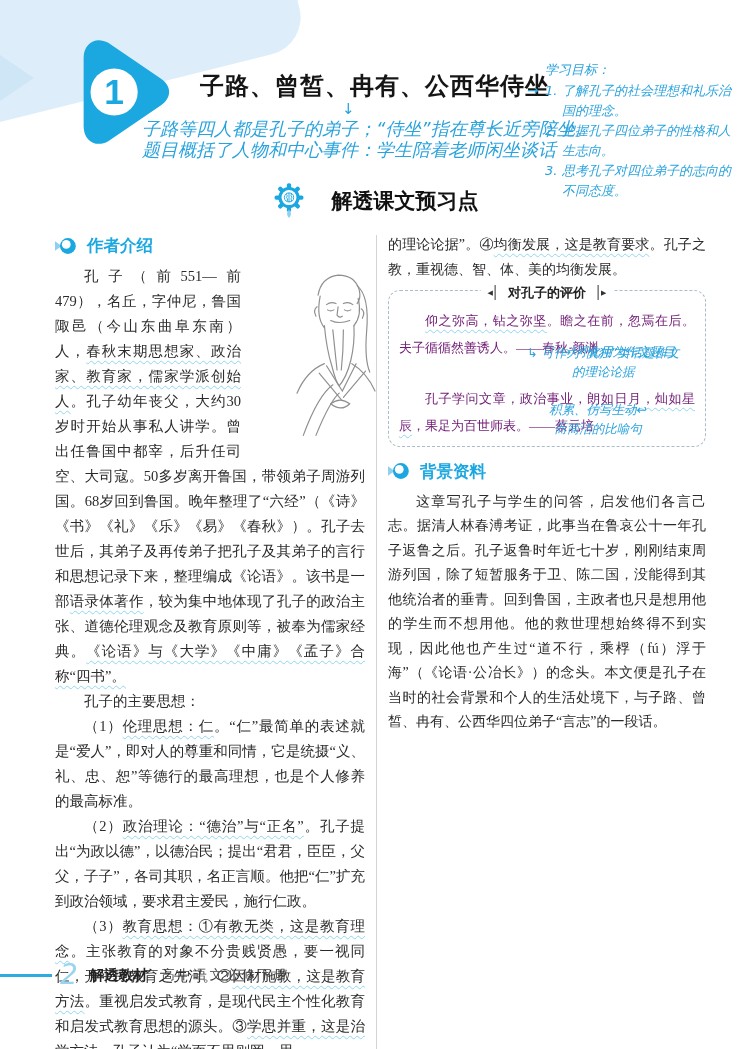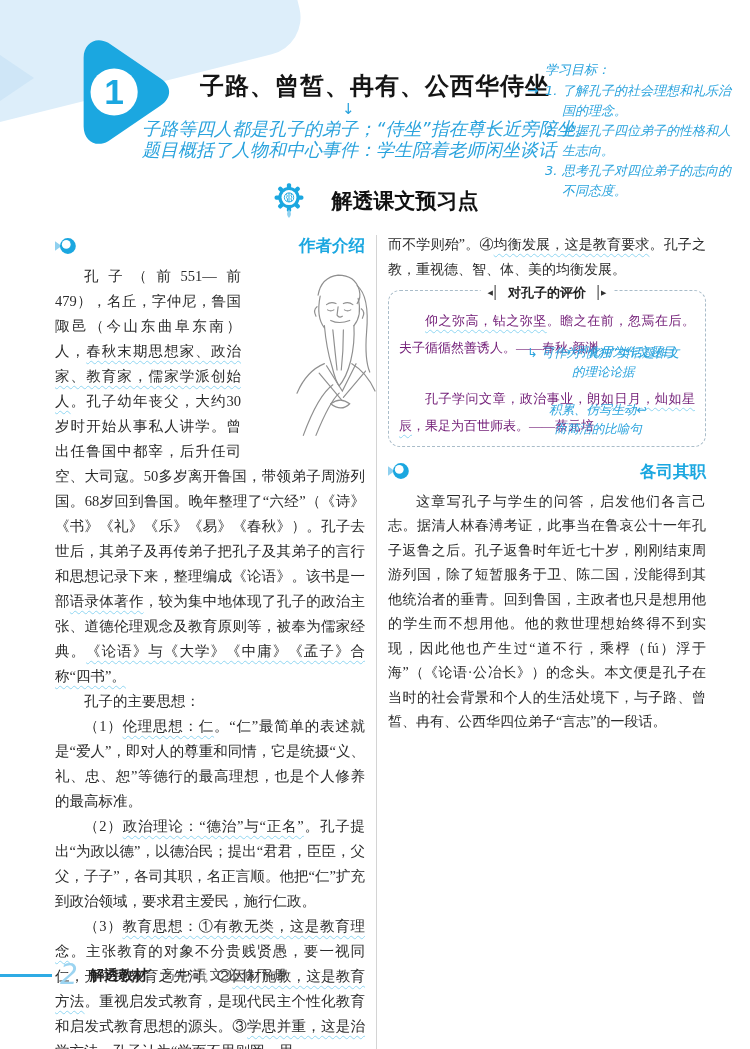--- a/index.html
+++ b/index.html
@@ -26,21 +26,21 @@
   
   .section-head{position:absolute;top:180px;left:0;width:100%;display:flex;
                 justify-content:center;align-items:center;gap:26px;}
   .section-head .txt{font-family:"Liberation Sans","DejaVu Sans",sans-serif;
                      font-size:21px;font-weight:bold;color:#111;}
   
   .columns{position:absolute;top:233px;left:55px;width:652px;display:flex;}
   .col-left{width:310px;flex:none;font-size:14.5px;line-height:25px;text-align:justify;}
   .divider{width:1px;background:#d4d4d4;margin:2px 11px 0 11px;flex:none;}
   .col-right{width:318px;flex:none;font-size:14px;line-height:24.5px;text-align:justify;}
-  .col-head{display:flex;align-items:center;gap:3px;margin:0 0 6px 0;justify-content:space-between;}
+  .col-head{display:flex;align-items:center;gap:11px;margin:0 0 6px 0;}
   .col-head .txt{font-family:"Liberation Sans","DejaVu Sans",sans-serif;
                  font-size:16.5px;font-weight:bold;color:#1ba7e0;}
   .body-p{margin:0;text-indent:2em;}
   .noindent{text-indent:0;}
   .wavy{text-decoration:underline;text-decoration-style:wavy;text-decoration-color:#90d6f2;
         text-decoration-thickness:1.2px;text-underline-offset:3.5px;text-decoration-skip-ink:none;}
   .portrait{float:right;width:116px;height:170px;margin:2px 0 4px 8px;}
   
   .eval-box{position:relative;border:1.6px dashed #a9bcc9;border-radius:12px;
             margin:8px 0 12px 0;padding:16px 10px 8px 10px;}
@@ -161,21 +161,21 @@
       </p>
       <p class="body-p">孔子的主要思想：</p>
       <p class="body-p"><span>（1）</span><span class="wavy">伦理思想：仁</span><span>。“仁”最简单的表述就是“爱人”，即对人的尊重和同情，它是统摄“义、礼、忠、恕”等德行的最高理想，也是个人修养的最高标准。</span></p>
       <p class="body-p"><span>（2）</span><span class="wavy">政治理论：“德治”与“正名”</span><span>。孔子提出“为政以德”，以德治民；提出“君君，臣臣，父父，子子”，各司其职，名正言顺。他把“仁”扩充到政治领域，要求君主爱民，施行仁政。</span></p>
       <p class="body-p"><span>（3）</span><span class="wavy">教育思想：①有教无类，这是教育理念</span><span>。主张教育的对象不分贵贱贤愚，要一视同仁，开平民教育之先河。②</span><span class="wavy">因材施教，这是教育方法</span><span>。重视启发式教育，是现代民主个性化教育和启发式教育思想的源头。③</span><span class="wavy">学思并重，这是治学方法</span><span>。孔子认为“学而不思则罔，思</span></p>
     </div>
 
     <div class="divider"></div>
 
     <div class="col-right">
-      <p class="body-p noindent"><span>而不学则殆”。④</span><span class="wavy">均衡发展，这是教育要求</span><span>。孔子之教，重视德、智、体、美的均衡发展。</span></p>
+      <p class="body-p noindent"><span>的理论论据”。④</span><span class="wavy">均衡发展，这是教育要求</span><span>。孔子之教，重视德、智、体、美的均衡发展。</span></p>
 
       <div class="eval-box">
         <div class="eval-title">
           <span class="ptr">◀</span><span class="bar">对孔子的评价</span><span class="ptr">▶</span>
         </div>
         <p class="quote"><span class="wavy">仰之弥高，钻之弥坚</span><span>。瞻之在前，忽焉在后。夫子循循然善诱人。——春秋·颜渊</span></p>
         <div class="ann ann1 hand">
           <span>→</span>
           <span>可化用为作文题目</span>
         </div>
@@ -190,21 +190,21 @@
           <span>而简洁的比喻句</span>
         </div>
       </div>
 
       <div class="col-head">
         <svg width="21" height="18" viewBox="0 0 22 18">
           <path d="M0,4 L7,9 L0,14 Z" fill="#8fd0ef"></path>
           <circle cx="13.5" cy="9" r="8.3" fill="#1ba7e0"></circle>
           <circle cx="11.8" cy="7.4" r="4.6" fill="#ffffff"></circle>
         </svg>
-        <span class="txt">各司其职</span>
+        <span class="txt">背景资料</span>
       </div>
       <p class="body-p">这章写孔子与学生的问答，启发他们各言己志。据清人林春溥考证，此事当在鲁哀公十一年孔子返鲁之后。孔子返鲁时年近七十岁，刚刚结束周游列国，除了短暂服务于卫、陈二国，没能得到其他统治者的垂青。回到鲁国，主政者也只是想用他的学生而不想用他。他的救世理想始终得不到实现，因此他也产生过“道不行，乘桴（fú）浮于海”（《论语·公冶长》）的念头。本文便是孔子在当时的社会背景和个人的生活处境下，与子路、曾皙、冉有、公西华四位弟子“言志”的一段话。</p>
     </div>
   </div>
 
   <div class="footer">
     <div class="footer-line"></div>
     <span class="pageno">2</span>
     <span class="brand">解透教材</span>
     <span class="booksub">高中语文必修下册</span>

